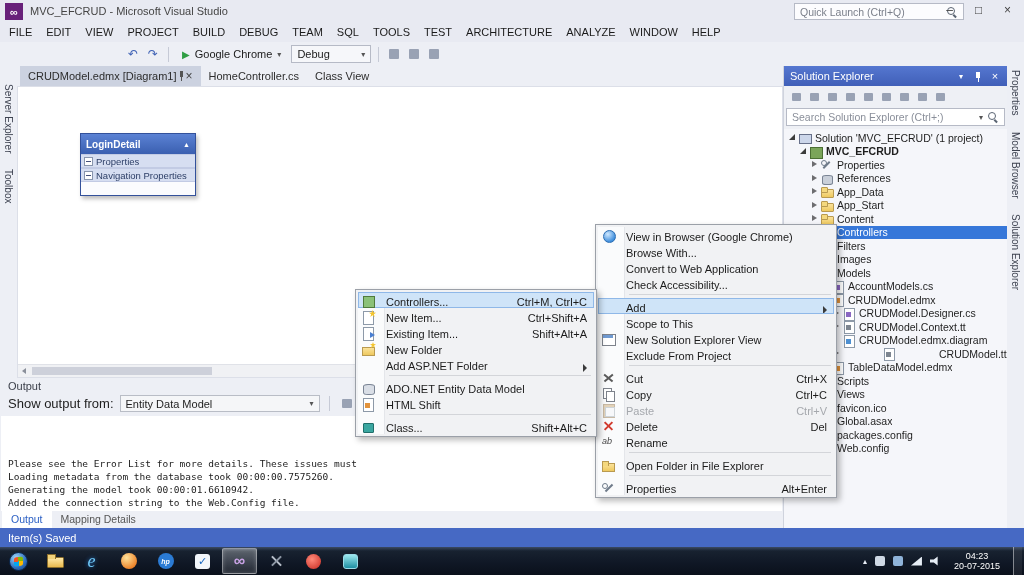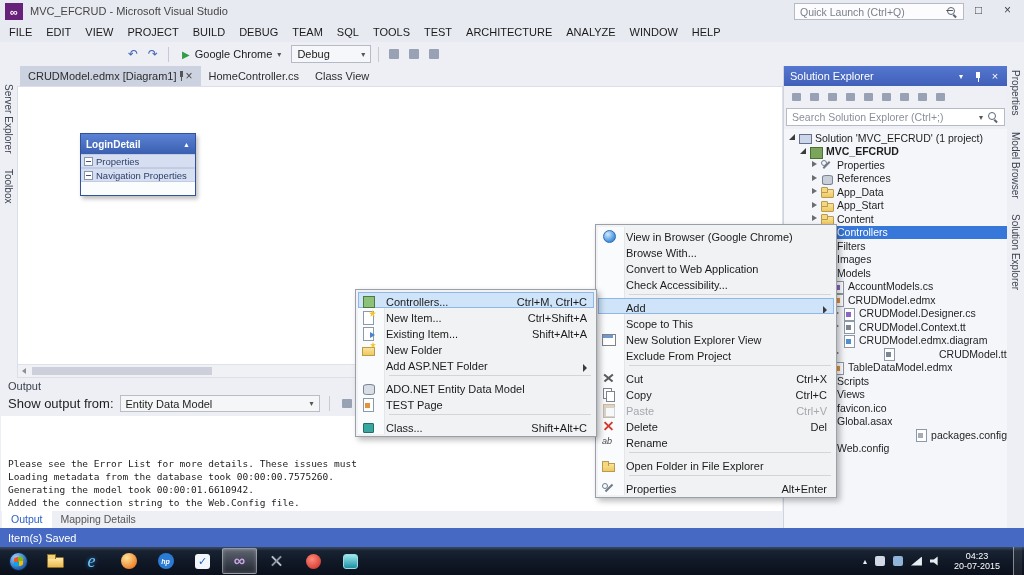--- a/index.html
+++ b/index.html
@@ -505,21 +505,21 @@
         <span class="js-icon tree-icon image-file-icon named"></span>
         <span class="tree-label">favicon.ico</span>
       </div>
 
       <div class="tree-row" style="padding-left: 26px;">
         <span class="js-arrow tree-arrow arrow-collapsed"></span>
         <span class="js-icon tree-icon asax-file-icon named"></span>
         <span class="tree-label">Global.asax</span>
       </div>
 
-      <div class="tree-row" style="padding-left: 26px; justify-content: flex-end;">
+      <div class="tree-row" style="padding-left: 26px;">
         <span class="js-arrow tree-arrow arrow-none"></span>
         <span class="js-icon tree-icon config-file-icon named"></span>
         <span class="tree-label">packages.config</span>
       </div>
 
       <div class="tree-row" style="padding-left: 26px;">
         <span class="js-arrow tree-arrow arrow-collapsed"></span>
         <span class="js-icon tree-icon config-file-icon named"></span>
         <span class="tree-label">Web.config</span>
       </div>
@@ -680,21 +680,21 @@
   <div class="menu-sep"></div>
     <div class="menu-item">
       <span class="js-icon mi-icon entity-model-icon named"></span>
       <span class="mi-label">ADO.NET Entity Data Model</span>
       <span class="mi-shortcut"></span>
 
     </div>
 
     <div class="menu-item">
       <span class="js-icon mi-icon html-page-icon named"></span>
-      <span class="mi-label">TEST Page</span>
+      <span class="mi-label">HTML Shift</span>
       <span class="mi-shortcut"></span>
 
     </div>
   <div class="menu-sep"></div>
     <div class="menu-item">
       <span class="js-icon mi-icon class-icon named"></span>
       <span class="mi-label">Class...</span>
       <span class="mi-shortcut">Shift+Alt+C</span>
 
     </div>

